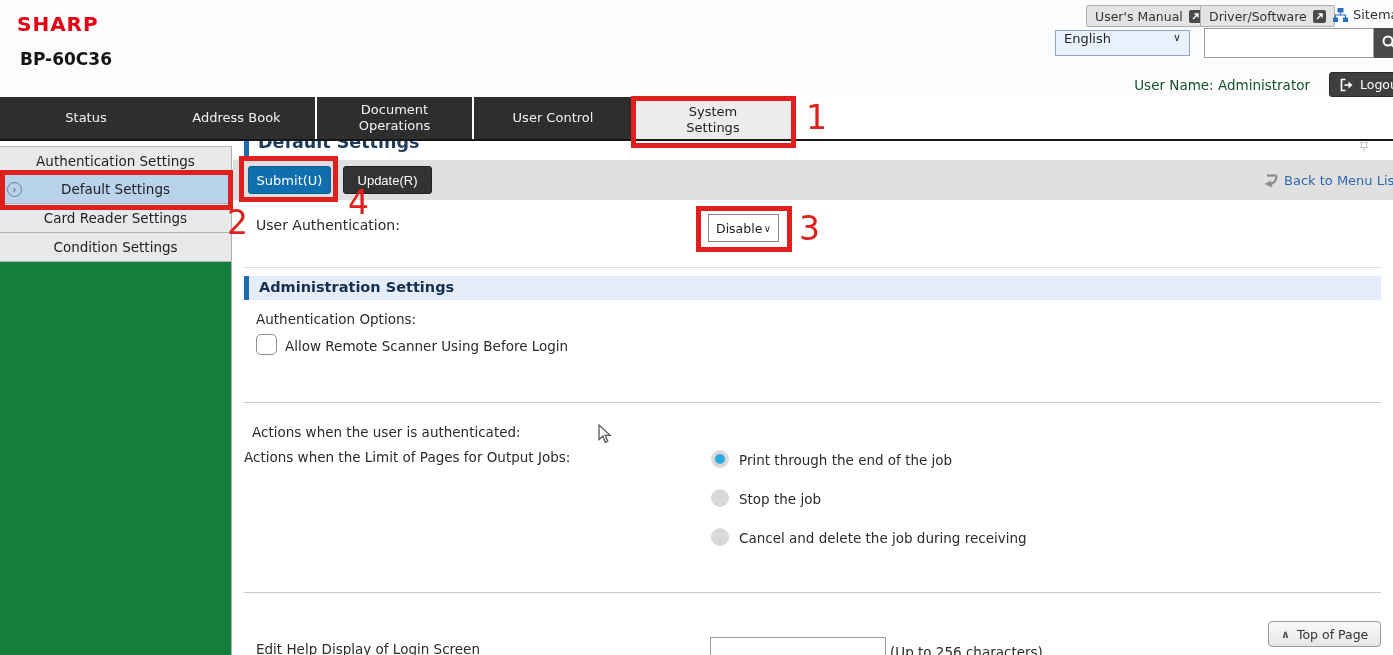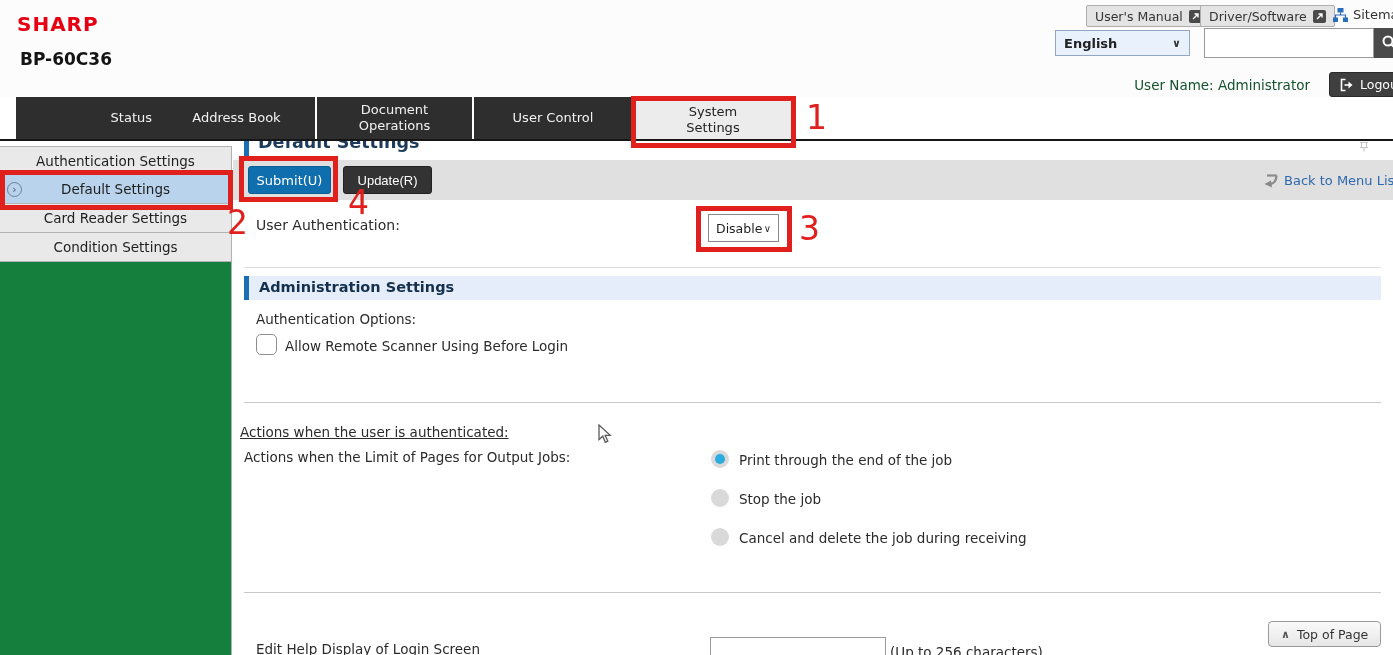--- a/index.html
+++ b/index.html
@@ -19,21 +19,21 @@
     position:absolute; top:5px; height:22px; display:inline-flex; align-items:center; gap:6px;
     background:#e4e4e4; border:1px solid #aeaeae; border-radius:2px; padding:0 8px;
     font-size:12.5px; color:#333; cursor:pointer;
   }
   .ext-ico { width:13px; height:13px; }
   #sitemap-wrap { position:absolute; left:1333px; top:7px; display:flex; align-items:center; gap:5px; font-size:13px; color:#333; white-space:nowrap; }
 
   #lang-select {
     position:absolute; left:1055px; top:30px; width:135px; height:26px;
     background:#e9f1fc; border:1px solid #93a7c4; font-size:13px; color:#222;
-    display:flex; align-items:center; padding:0 8px; cursor:pointer;font-weight:bold;
+    display:flex; padding:0 8px; cursor:pointer;
   }
   #lang-select .chev { margin-left:auto; font-size:11px; color:#333; }
 
   #search-input {
     position:absolute; left:1204px; top:28px; width:170px; height:30px;
     border:1px solid #9a9a9a; background:#fff; font-size:13px; padding:0 6px;
     font-family:"DejaVu Sans",sans-serif;
   }
   #search-btn {
     position:absolute; left:1374px; top:28px; width:32px; height:30px;
@@ -184,21 +184,21 @@
     <div id="logout-btn">
       <svg width="15" height="14" viewBox="0 0 15 14">
         <path d="M6.5 1.5 H2.5 V12.5 H6.5" fill="none" stroke="#fff" stroke-width="1.6"></path>
         <path d="M5.5 7 H12" stroke="#fff" stroke-width="1.6"></path>
         <path d="M9.5 3.5 L13.5 7 L9.5 10.5 Z" fill="#fff"></path>
       </svg>
       <span>Logout</span>
     </div>
   </div>
 
-  <div class="tab" style="left:16px; width:172px;text-align:right;">
+  <div class="tab" style="left:0; width:172px;">
       <span>Status</span>
     </div>
   <div class="tab" style="left:317px; width:155px;">
       <span>Document Operations</span>
     </div>
   <div class="tab" style="left:158px; width:157px;">
       <span>Address Book</span>
     </div>
   <div class="tab" style="left:474px; width:158px;">
       <span>User Control</span>
@@ -251,21 +251,21 @@
   <div id="section-hdr"></div>
   <div id="section-accent"></div>
   <div id="section-title">Administration Settings</div>
 
   <div class="lbl" style="left:256px; top:311px;">Authentication Options:</div>
   <div id="remote-checkbox"></div>
   <div class="lbl" style="left:285px; top:338px;">Allow Remote Scanner Using Before Login</div>
 
   <div class="divider" style="top:402px;"></div>
 
-  <div class="lbl" style="left:240px; top:424px;text-decoration:underline;">Actions when the user is authenticated:</div>
+  <div class="lbl" style="left:252px; top:424px;">Actions when the user is authenticated:</div>
   <div class="lbl" style="left:244px; top:449px;">Actions when the Limit of Pages for Output Jobs:</div>
 
   <div class="radio checked" style="top:450px;"></div>
   <div class="lbl" style="left:739px; top:452px;">Print through the end of the job</div>
   <div class="radio" style="top:489px;"></div>
   <div class="lbl" style="left:739px; top:491px;">Stop the job</div>
   <div class="radio" style="top:528px;"></div>
   <div class="lbl" style="left:739px; top:530px;">Cancel and delete the job during receiving</div>
 
   <div class="divider" style="top:592px;"></div>

